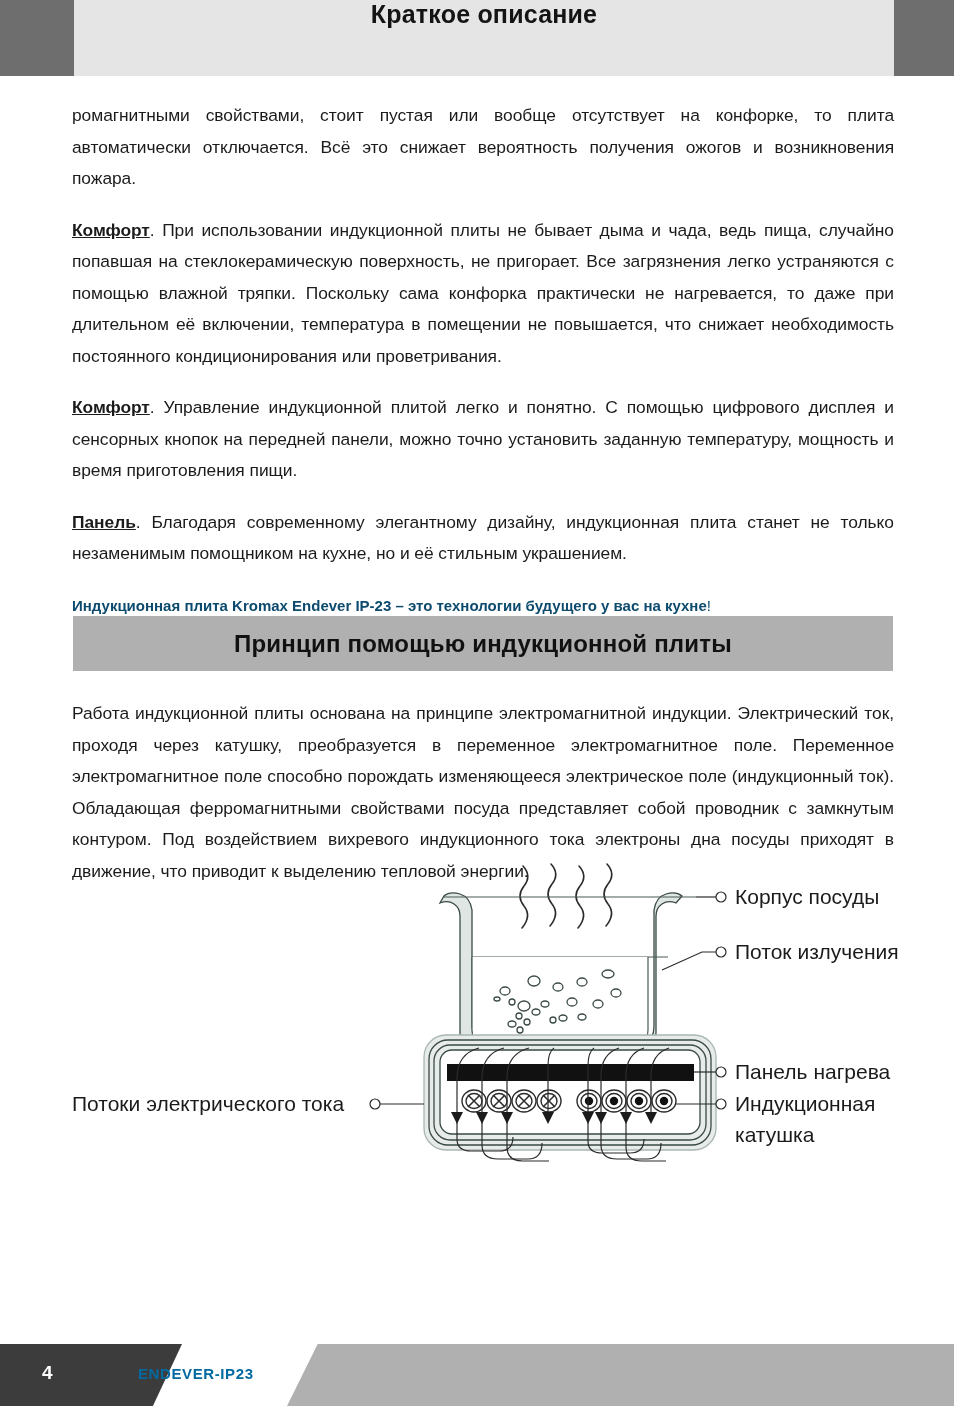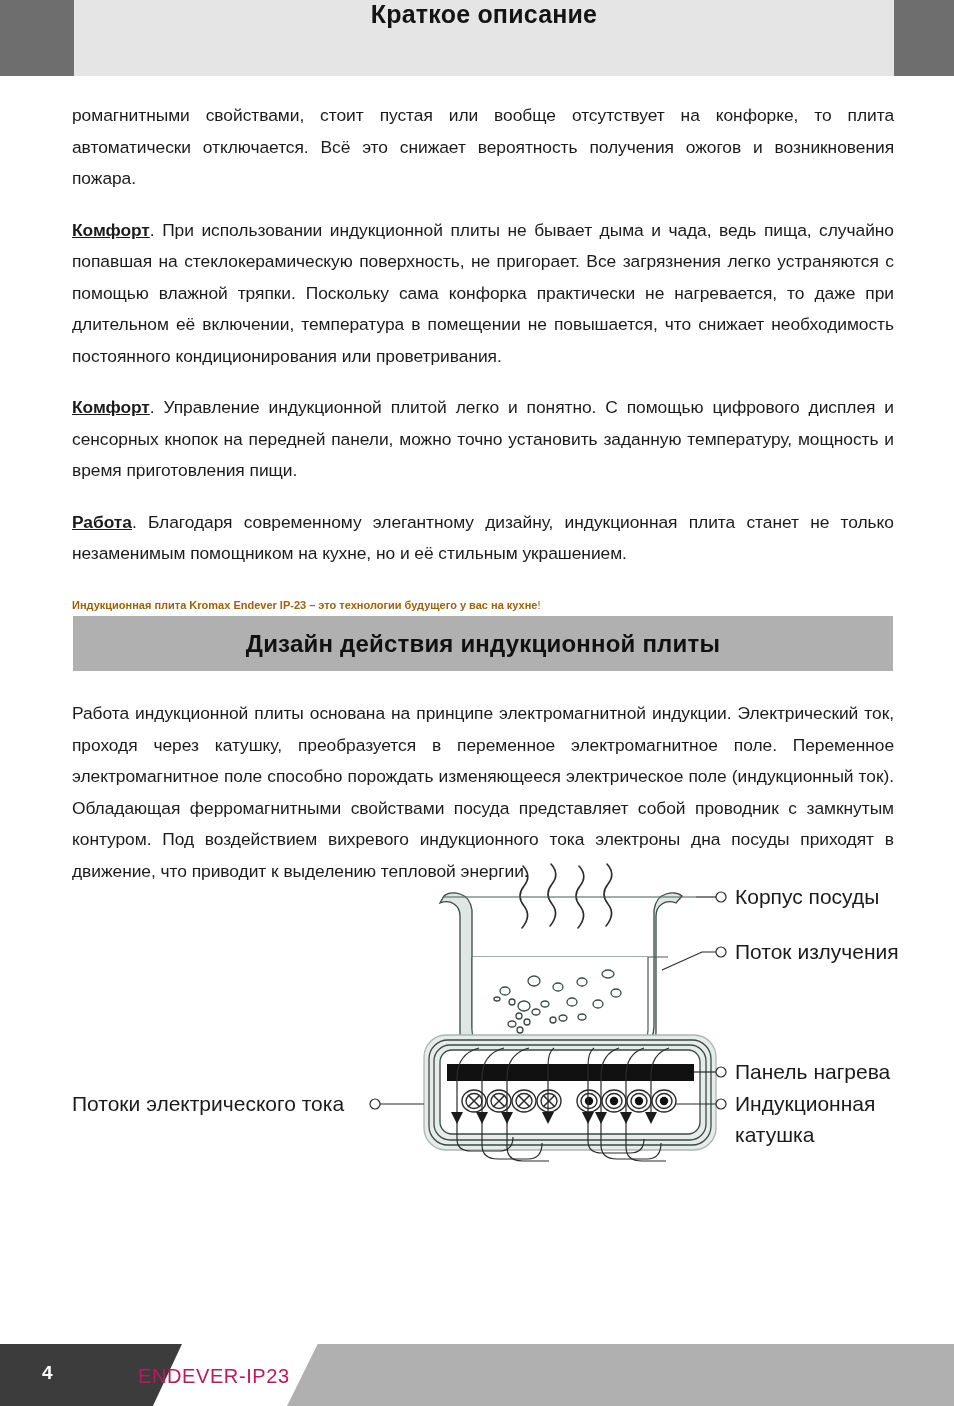--- a/index.html
+++ b/index.html
@@ -69,24 +69,24 @@
   }
   p.para:last-child { margin-bottom: 0; }
 
   .lead {
     font-weight: bold;
     text-decoration: underline;
   }
 
   p.tagline {
     margin: 10px 0 0 0;
-    font-size: 11px;
+    font-size: 15px;
     line-height: 31px;
     font-weight: bold;
-    color: #a16207;
+    color: #0c4a6e;
   }
   p.tagline .bang { font-weight: normal; }
 
   
   .section-band {
     position: absolute;
     left: 73px;
     top: 616px;
     width: 820px;
     height: 55px;
@@ -147,24 +147,24 @@
     left: 42px;
     top: 18px;
     font-size: 19px;
     font-weight: bold;
     color: #ffffff;
   }
   .footer-model {
     position: absolute;
     left: 138px;
     top: 21px;
-    font-size: 20px;
-    font-weight: normal;
+    font-size: 15px;
+    font-weight: bold;
     letter-spacing: 0.6px;
-    color: #be185d;
+    color: #0369a1;
   }
   .footer-light {
     position: absolute;
     left: 287px;
     top: 0;
     width: 667px;
     height: 62px;
     background: #b0b0b0;
     clip-path: polygon(4.6% 0, 100% 0, 100% 100%, 0 100%);
   }
@@ -182,27 +182,27 @@
 
 <div class="content">
 
   <p class="para"><span>ромагнитными свойствами, стоит пустая или вообще отсутствует на конфорке, то плита автоматически отключается. Всё это снижает вероятность получения ожогов и возникновения пожара.</span></p>
 
   <p class="para"><span class="lead">Комфорт</span><span>. При использовании индукционной плиты не бывает дыма и чада, ведь пища, случайно попавшая на стеклокерамическую поверхность, не пригорает. Все загрязнения легко устраняются с помощью влажной тряпки. Поскольку сама конфорка практически не нагревается, то даже при длительном её включении, температура в помещении не повышается, что снижает необходимость постоянного кондиционирования или проветривания.</span></p>
 
   <p class="para"><span class="lead">Комфорт</span><span>. Управление индукционной плитой легко и понятно. С помощью цифрового дисплея и сенсорных кнопок на передней панели, можно  точно установить заданную температуру, мощность и время приготовления пищи.</span></p>
 
 
-  <p class="para"><span class="lead">Работа</span><span>. Благодаря современному элегантному дизайну, индукционная плита станет не только незаменимым помощником на кухне, но и её стильным украшением.</span></p>
+  <p class="para"><span class="lead">Панель</span><span>. Благодаря современному элегантному дизайну, индукционная плита станет не только незаменимым помощником на кухне, но и её стильным украшением.</span></p>
 
   <p class="tagline"><span>Индукционная плита Kromax Endever IP-23 – это технологии будущего у вас на кухне</span><span class="bang">!</span></p>
 </div>
 
 <div class="section-band">
-  <span class="section-title">Дизайн действия индукционной плиты</span>
+  <span class="section-title">Принцип помощью индукционной плиты</span>
 </div>
 
 <div class="section-body">
   <p class="para">Работа индукционной плиты основана на принципе электромагнитной индукции. Электрический ток, проходя через катушку, преобразуется в переменное электромагнитное поле. Переменное электромагнитное поле способно порождать изменяющееся электрическое поле (индукционный ток). Обладающая ферромагнитными свойствами посуда представляет собой проводник с замкнутым контуром. Под воздействием вихревого индукционного тока электроны дна посуды приходят в движение, что приводит к выделению тепловой энергии.</p>
 </div>
 
 <div class="diagram">
   <svg width="954" height="320" viewBox="0 0 954 320" xmlns="http://www.w3.org/2000/svg">
 
     <g stroke="#2b2b2b" stroke-width="1.6" fill="none" stroke-linecap="round">

